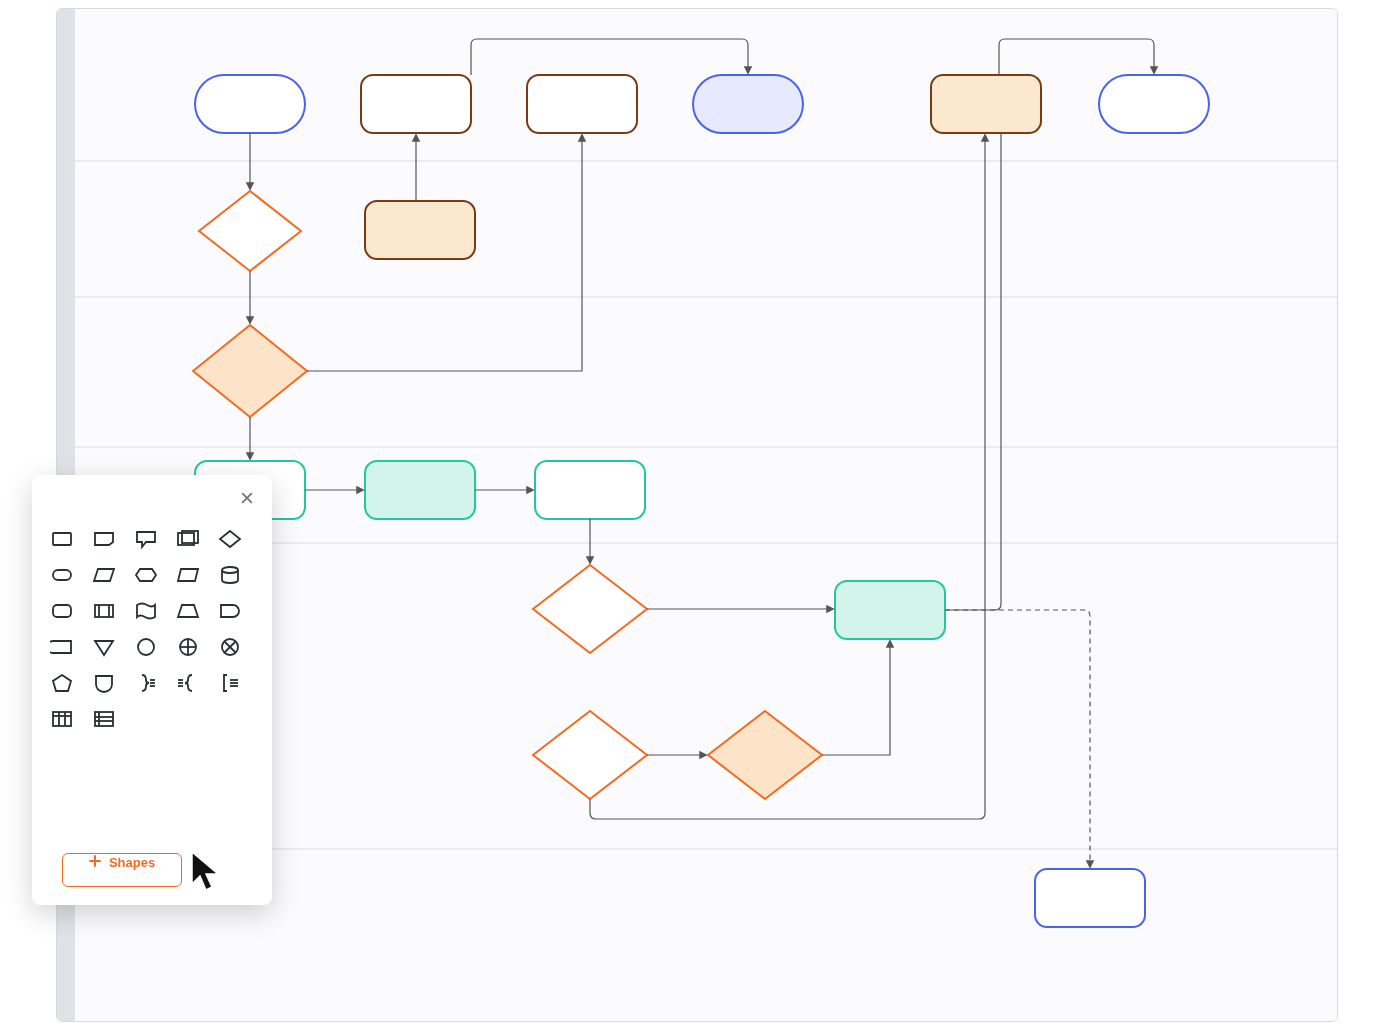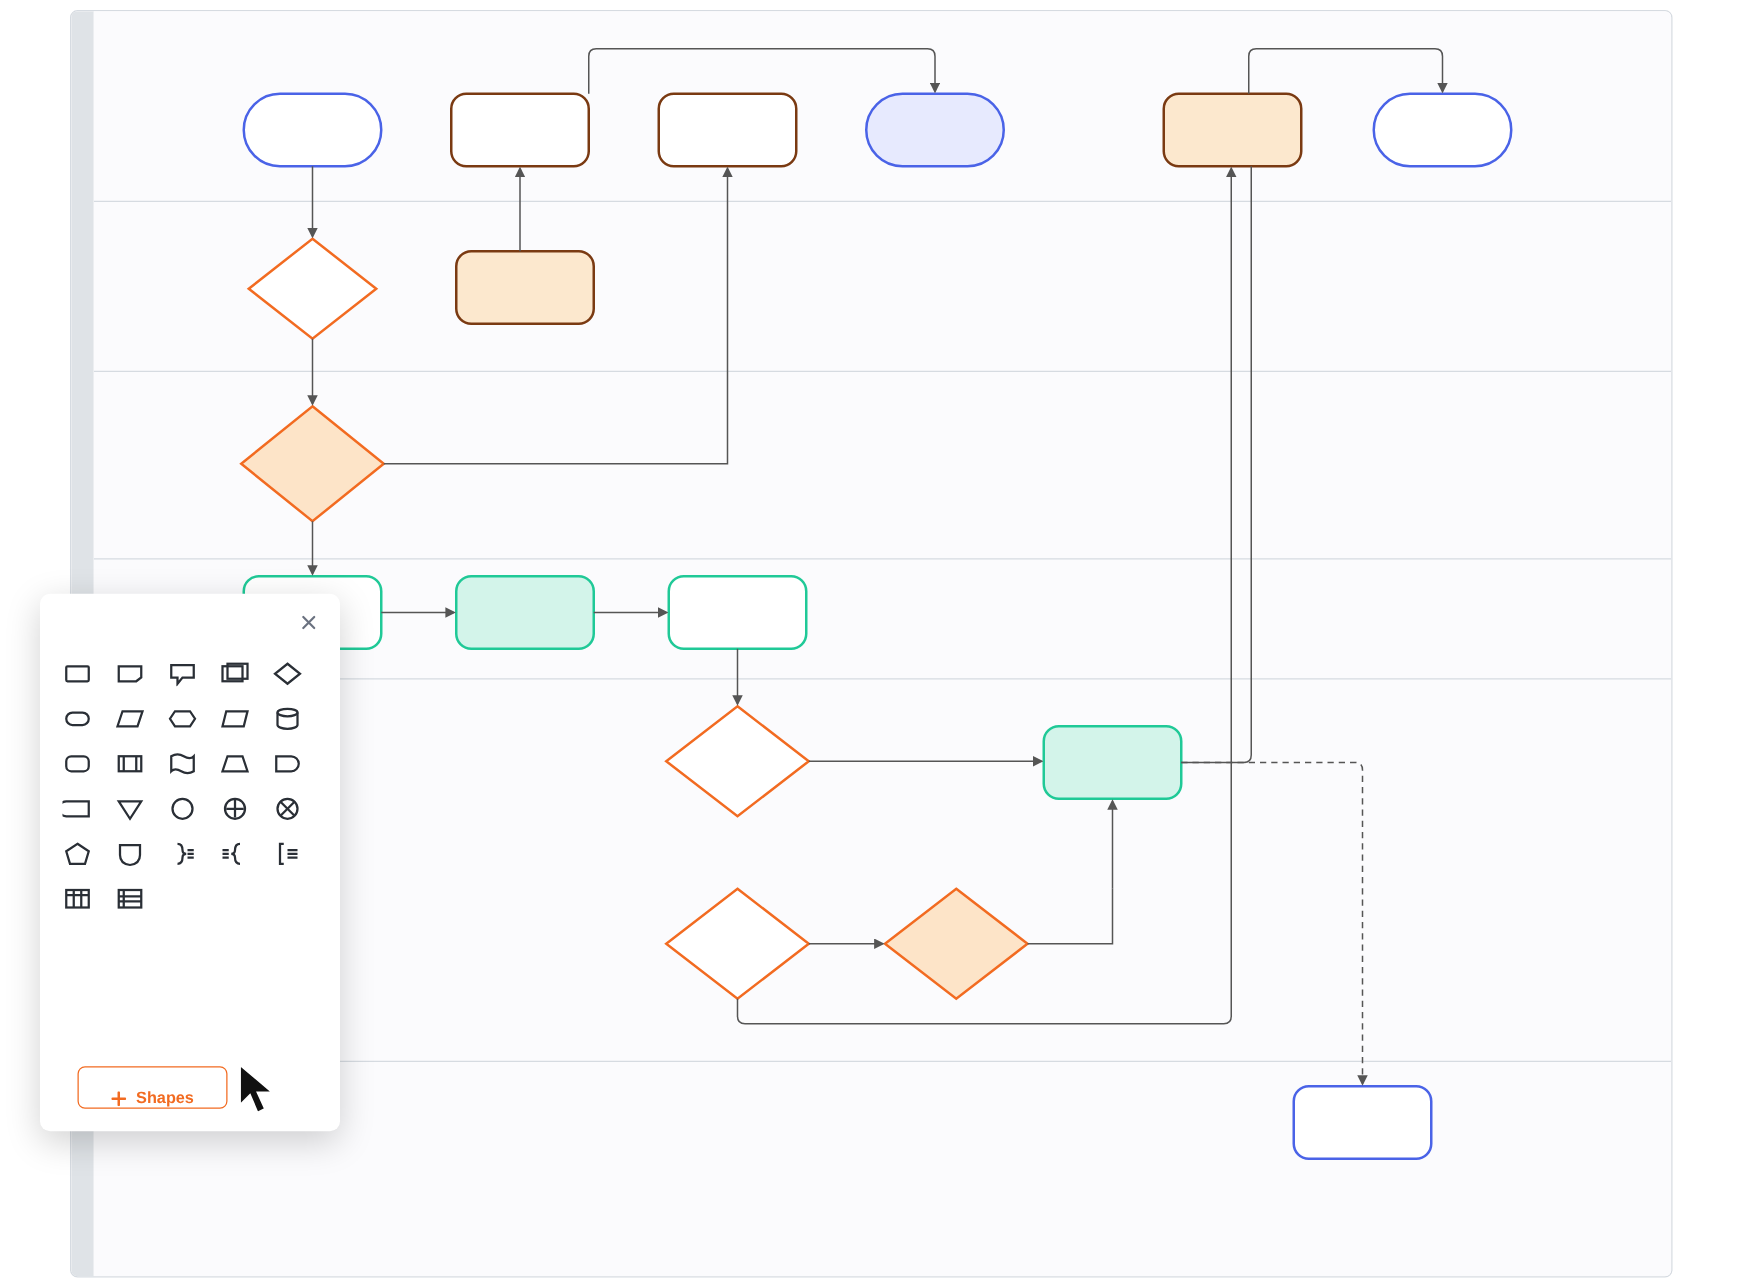--- a/index.html
+++ b/index.html
@@ -20,21 +20,21 @@
   .conn{stroke:#555;stroke-width:1.2;fill:none;marker-end:url(#arrow);}
   .conn-nohead{stroke:#555;stroke-width:1.2;fill:none;}
   .conn-dash{stroke:#555;stroke-width:1.2;fill:none;stroke-dasharray:5 4;marker-end:url(#arrow);}
 
   
   .panel{position:absolute;left:32px;top:475px;width:240px;height:430px;background:#ffffff;border-radius:8px;box-shadow:0 8px 28px rgba(0,0,0,0.18);padding:14px 14px 18px 14px;box-sizing:border-box;}
   .panel .close{position:absolute;right:14px;top:12px;width:22px;height:22px;display:flex;align-items:center;justify-content:center;color:#6b7280;cursor:pointer;border-radius:4px;}
   .shape-grid{margin-top:36px;display:grid;grid-template-columns:repeat(5,32px);column-gap:10px;row-gap:8px;}
   .shape-grid .cell{width:32px;height:28px;display:flex;align-items:center;justify-content:center;cursor:pointer;border-radius:4px;}
   .shape-grid svg{width:24px;height:20px;stroke:#2a2f36;stroke-width:1.8;fill:none;}
-  .add-shapes{position:absolute;left:30px;bottom:18px;width:120px;height:34px;border:1.5px solid #f26b21;border-radius:6px;background:#fff;display:flex;align-items:flex-end;justify-content:center;gap:8px;color:#f26b21;font-size:13px;font-weight:600;cursor:pointer;}
+  .add-shapes{position:absolute;left:30px;bottom:18px;width:120px;height:34px;border:1.5px solid #f26b21;border-radius:6px;background:#fff;display:flex;align-items:flex-start;justify-content:center;gap:8px;color:#f26b21;font-size:13px;font-weight:600;cursor:pointer;}
   .cursor{position:absolute;left:188px;top:850px;width:40px;height:44px;pointer-events:none;}
 </style>
 </head>
 <body>
 
 <div class="frame">
   <div class="gutter"></div>
   <div class="canvas">
     <svg class="diagram" viewBox="0 0 1262 1012">
       <defs>

